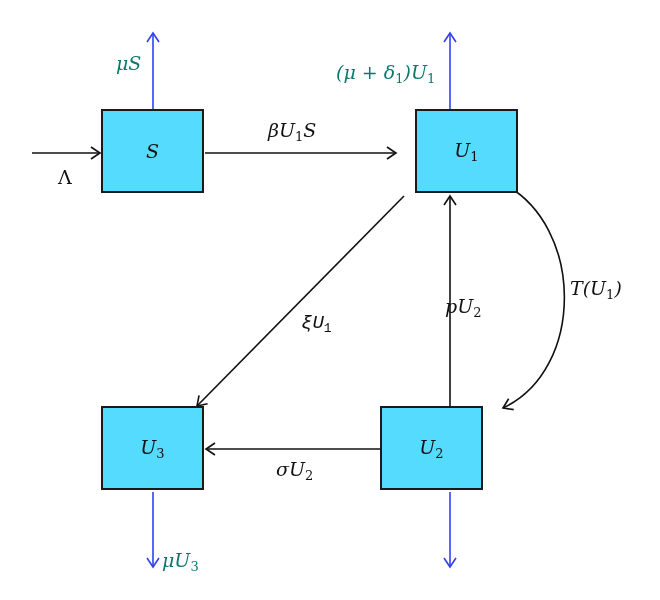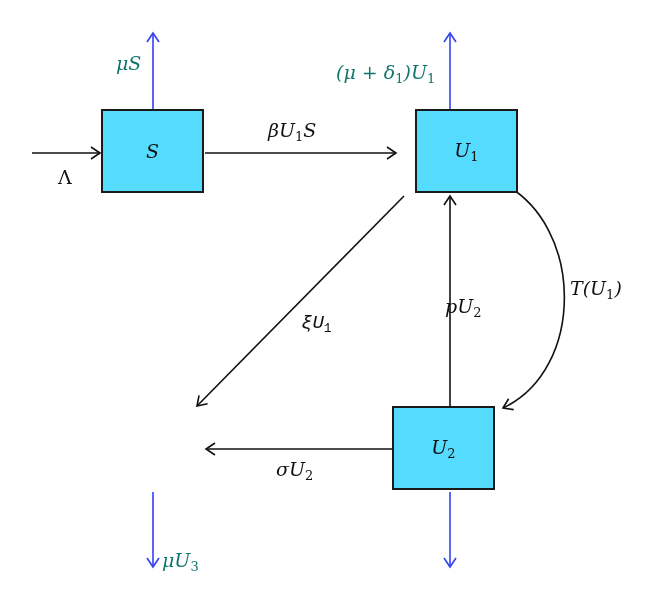--- a/index.html
+++ b/index.html
@@ -47,21 +47,24 @@
     <line x1="153" y1="492" x2="153" y2="567" stroke="#3340f0" stroke-width="1.6" marker-end="url(#ah-b)"></line>
     <line x1="450" y1="492" x2="450" y2="567" stroke="#3340f0" stroke-width="1.6" marker-end="url(#ah-b)"></line>
   </svg>
 
   <div class="box" style="left:101px;top:109px;">
     <span class="math"><span>S</span></span>
   </div>
   <div class="box" style="left:415px;top:109px;">
     <span class="math"><span>U</span><sub>1</sub></span>
   </div>
-  <div class="box" style="left:392px;top:406px;">
+  <div class="box" style="left:101px;top:406px;">
+    <span class="math"><span>U</span><sub>3</sub></span>
+  </div>
+  <div class="box" style="left:380px;top:406px;">
     <span class="math"><span>U</span><sub>2</sub></span>
   </div>
 
   <span class="lbl math" style="left:58px;top:166px;"><span class="up">Λ</span></span>
   <span class="lbl math" style="left:268px;top:119px;"><span>βU</span><sub>1</sub><span>S</span></span>
   <span class="lbl math" style="left:301px;top:312px;font-family:Liberation Mono, monospace;"><span>ξU</span><sub>1</sub></span>
   <span class="lbl math" style="left:417px;top:295px;margin-left:28px;"><span>pU</span><sub>2</sub></span>
   <span class="lbl math" style="left:570px;top:277px;"><span>T(U</span><sub>1</sub><span>)</span></span>
   <span class="lbl math" style="left:276px;top:458px;"><span>σU</span><sub>2</sub></span>
 

